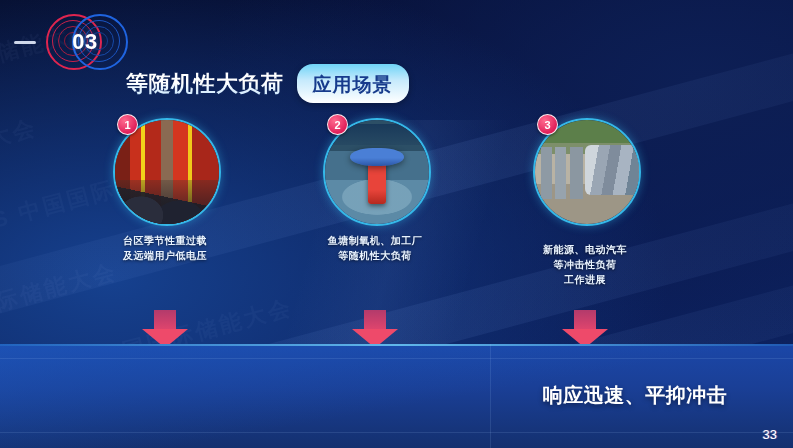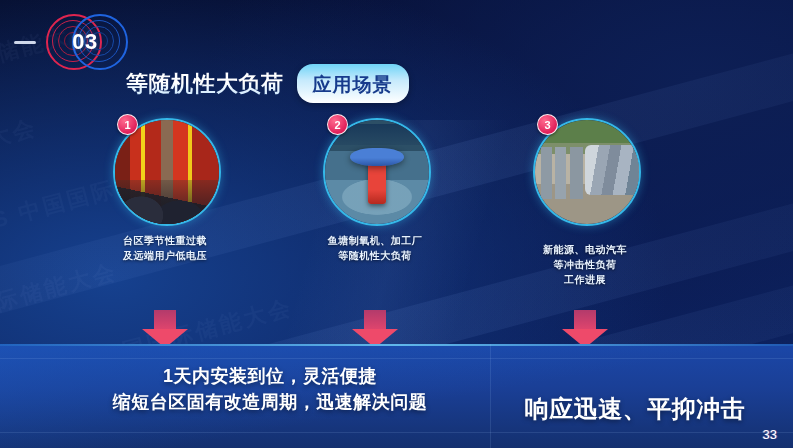--- a/index.html
+++ b/index.html
@@ -229,21 +229,21 @@
     background: rgba(170,210,255,.13);
   }
   .btxt {
     position: absolute;
     color: #ffffff; font-weight: bold;
     text-align: center; line-height: 1.42;
     text-shadow: 0 2px 5px rgba(0,0,0,.45);
     letter-spacing: .5px;
   }
   .btxt-left { left: 60px; top: 20px; width: 420px; font-size: 18px; }
-  .btxt-right { left: 500px; top: 48px; width: 270px; font-size: 24px; }
+  .btxt-right { left: 500px; top: 37px; width: 270px; font-size: 20px; }
 
   .pageno {
     position: absolute; right: 16px; bottom: 6px;
     color: #ffffff; font-size: 13px;
     text-shadow: 1px 0 0 rgba(255,110,130,.5), -1px 0 0 rgba(90,180,255,.5);
   }
 </style>
 </head>
 <body>
 
@@ -350,24 +350,20 @@
         <div class="head"></div>
     </div>
   </div>
 
   <div class="bottom">
     <div class="edge-top"></div>
     <div class="hline" style="top:14px"></div>
     <div class="hline" style="top:88px"></div>
     <div class="vline" style="left:490px"></div>
 
-    <div class="btxt btxt-left">
-      <div>1天内安装到位，灵活便捷</div>
-      <div>缩短台区固有改造周期，迅速解决问题</div>
-    </div>
 
     <div class="btxt btxt-right">
       <div>响应迅速、平抑冲击</div>
     </div>
   </div>
 
   <div class="pageno">33</div>
 
 </div>
 

